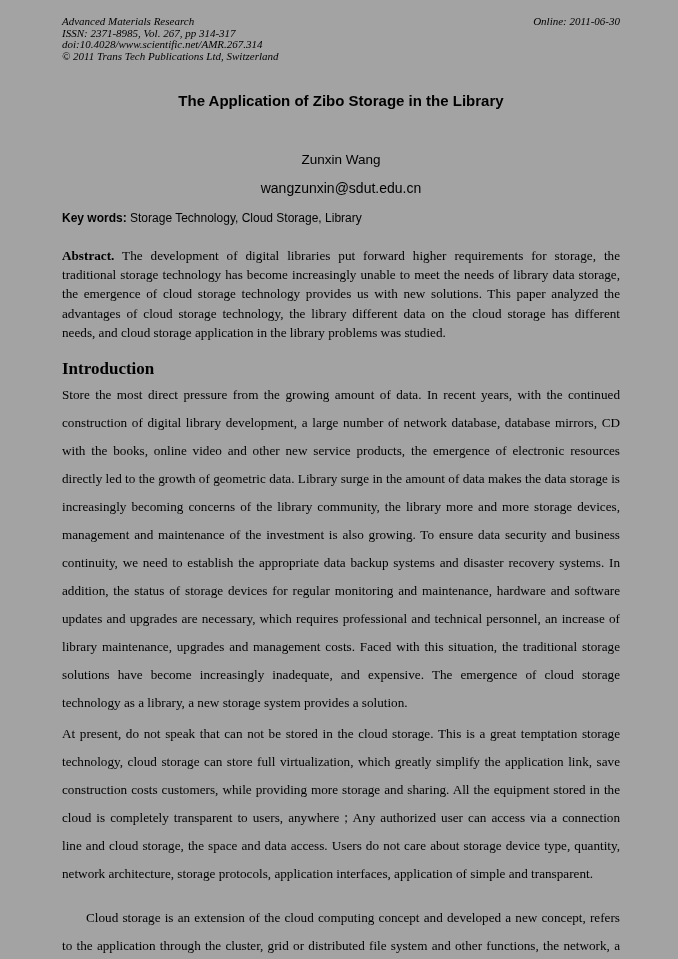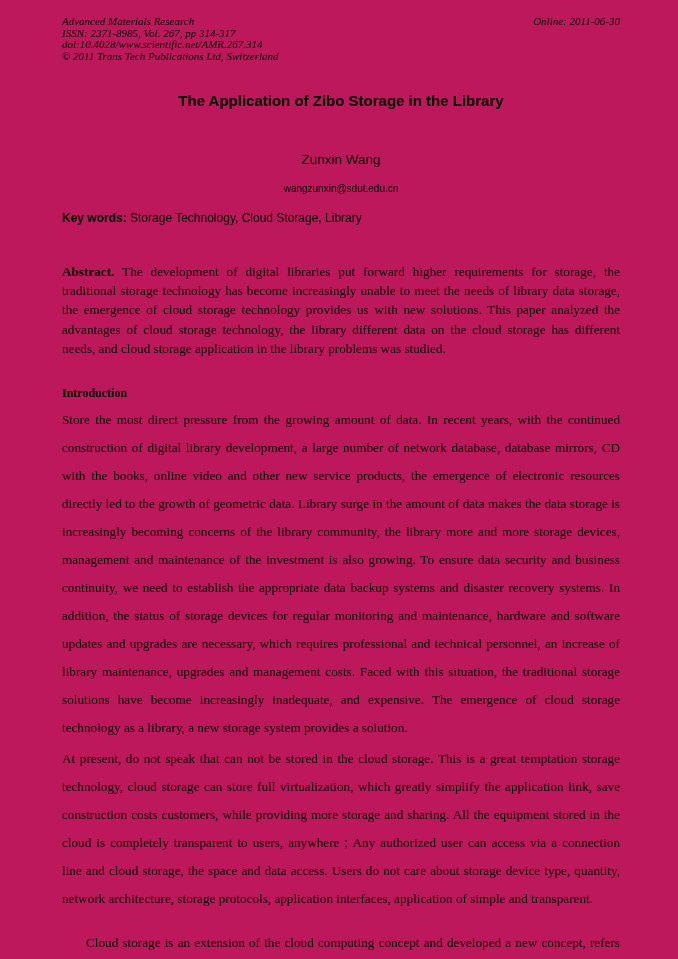--- a/index.html
+++ b/index.html
@@ -1,21 +1,21 @@
 <!DOCTYPE html>
 <html><head>
 <meta charset="utf-8">
 <style>
   html, body { margin: 0; padding: 0; background: #ffffff; }
   .page {
     position: relative;
     width: 678px;
     height: 959px;
     box-sizing: border-box;
-    background: #be185d;
+    background: #a3a3a3;
     color: #000000;
     padding: 16px 58px 0 62px;
     font-family: "Liberation Serif", serif;
     overflow: hidden;
   }
   .header-row {
     display: flex;
     justify-content: space-between;
     align-items: flex-start;
   }
@@ -51,41 +51,41 @@
     margin-top: 17px;
     text-align: center;
     font-family: "Liberation Sans", sans-serif;
     font-size: 12px;
     line-height: 14px;
   }
   .email {
     margin-top: 14px;
     text-align: center;
     font-family: "Liberation Sans", sans-serif;
-    font-size: 10px;
+    font-size: 14px;
     line-height: 13px;
   }
   .keywords {
     margin-top: 16px;
     font-family: "Liberation Sans", sans-serif;
     font-size: 12px;
     line-height: 14px;
   }
   .keywords .kw-label { font-weight: 700; }
   .abstract {
-    margin-top: 37px;
+    margin-top: 21px;
     font-size: 13.2px;
     line-height: 19.2px;
     text-align: justify;
   }
   .abstract .ab-label { font-weight: 700; }
   .section-heading {
-    margin-top: 26px;
+    margin-top: 17px;
     font-weight: 700;
-    font-size: 12px;
+    font-size: 17px;
     line-height: 19px;
   }
   .para {
     margin: 3px 0 0 0;
     font-size: 13.2px;
     line-height: 28px;
     text-align: justify;
   }
   .para.indented {
     margin-top: 16px;

